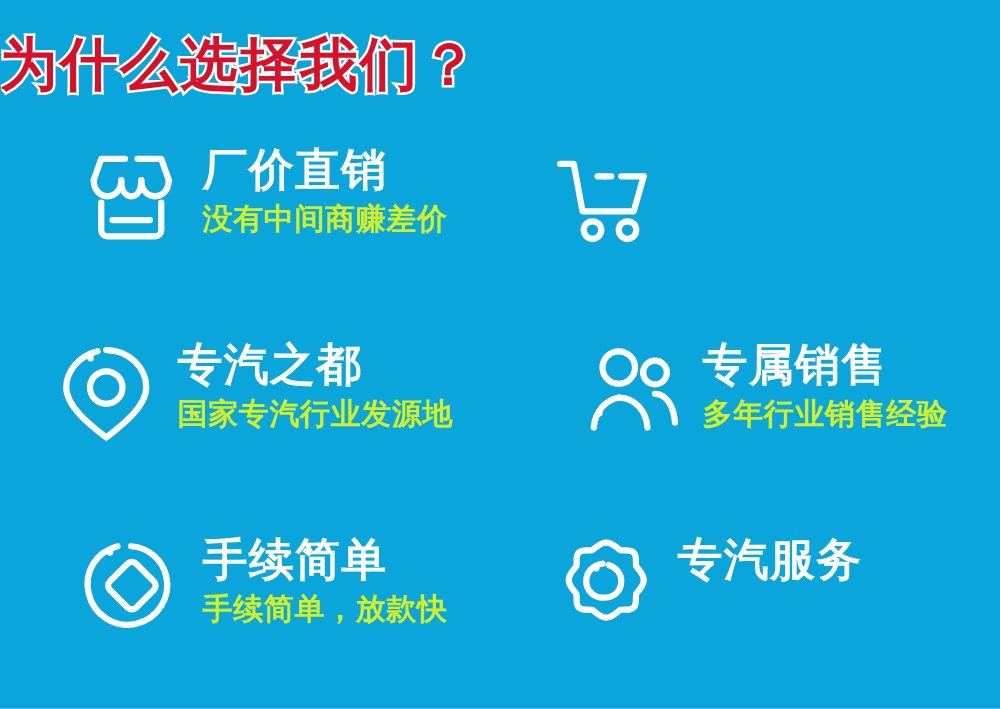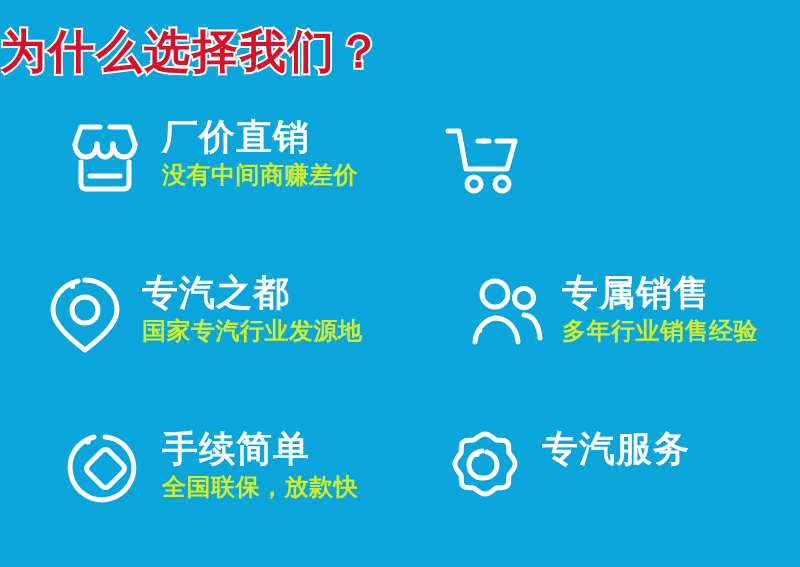--- a/index.html
+++ b/index.html
@@ -174,21 +174,21 @@
     <div class="cell">
       <div class="icon-box">
         <svg viewBox="0 0 86 86" fill="none" stroke="#FFFFFF" stroke-width="5" stroke-linecap="round" stroke-linejoin="round">
           <path d="M32 11 C14 16 5 32 9 49 C13 66 30 77 47 73 C64 69 75 52 71 35 C68 22 57 12 43 11"></path>
           <circle cx="26" cy="16" r="2.6" fill="#FFFFFF" stroke="none"></circle>
           <path d="M40 25 C42 23 45 23 47 25 L61 39 C63 41 63 44 61 46 L47 60 C45 62 42 62 40 60 L26 46 C24 44 24 41 26 39 Z"></path>
         </svg>
       </div>
       <div class="text-box">
         <div class="headline">手续简单</div>
-        <div class="subline">全国联保，放款快</div>
+        <div class="subline">手续简单，放款快</div>
       </div>
     </div>
 
     <div class="cell right">
       <div class="icon-box">
         <svg viewBox="0 0 86 86" fill="none" stroke="#FFFFFF" stroke-width="5" stroke-linecap="round" stroke-linejoin="round">
           <path d="M43 8
                    C48 8 51 12 54 14
                    C57 15 62 13 65 16
                    C68 19 66 24 67 27

